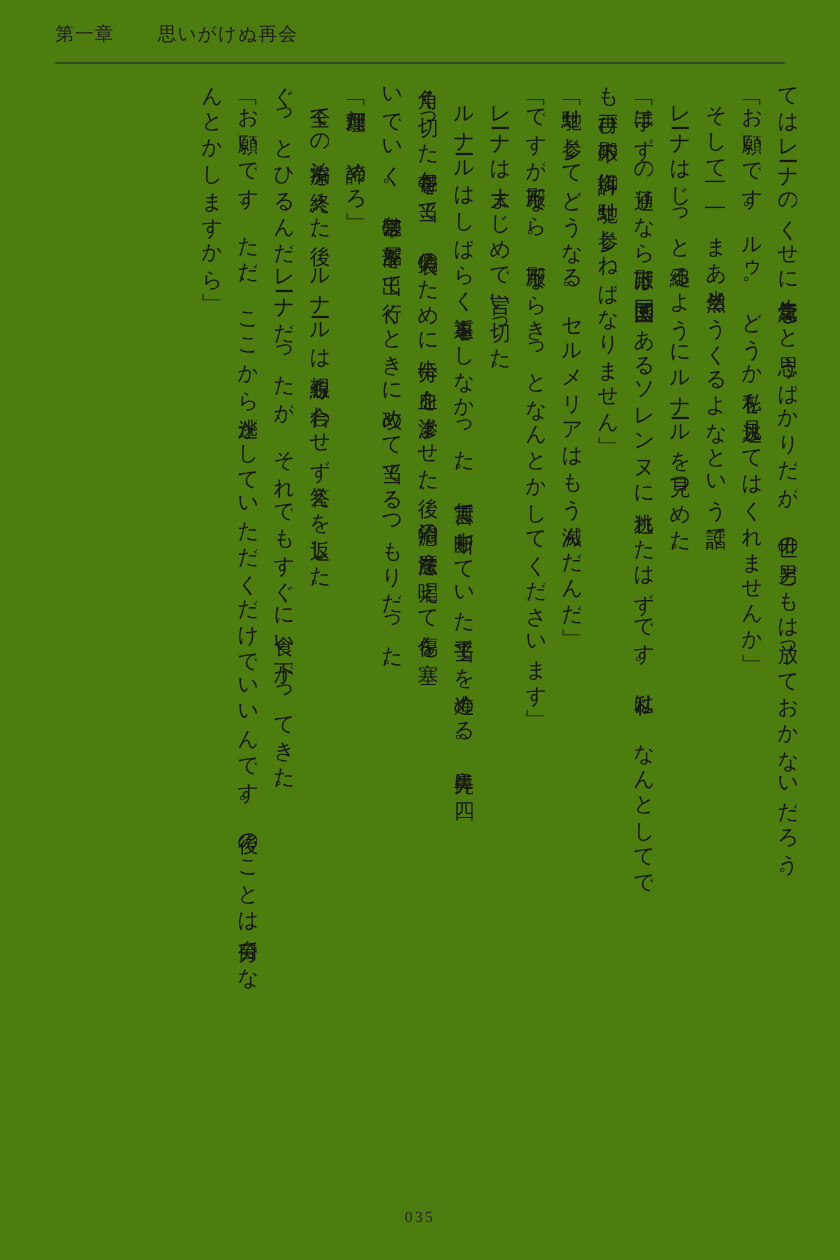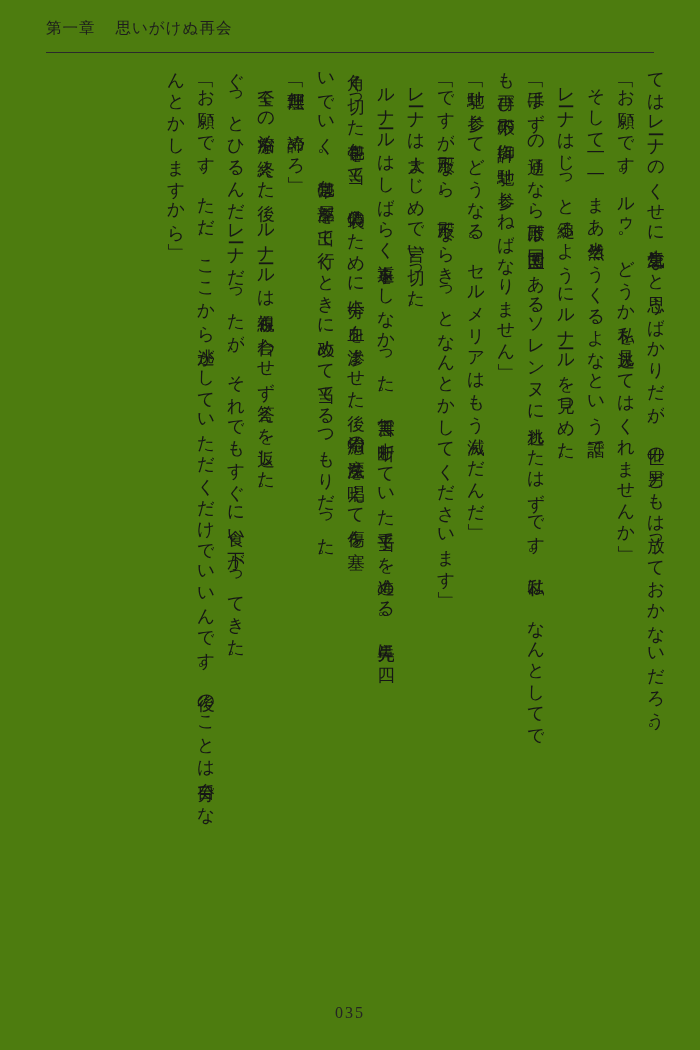--- a/index.html
+++ b/index.html
@@ -35,21 +35,21 @@
   .chapter-no {
     font-size: 15.5px;
     letter-spacing: 1px;
     color: #1d1d1d;
     white-space: nowrap;
   }
   .chapter-title {
     font-size: 15.5px;
     letter-spacing: 1px;
     color: #1d1d1d;
-    margin-left: 20px;
+    margin-left: 36px;
     white-space: nowrap;
   }
   .rule {
     position: absolute;
     top: 52px;
     left: 46px;
     right: 46px;
     height: 1px;
     background: #2a2a2a;
   }
@@ -83,21 +83,21 @@
   .vcol.indent {
     padding-top: 16px;
     box-sizing: border-box;
   }
   .page-number {
     position: absolute;
     bottom: 28px;
     left: 0;
     right: 0;
     text-align: center;
-    font-size: 16px;
+    font-size: 13px;
     letter-spacing: 2px;
     color: #242424;
     font-family: "Liberation Serif", serif;
   }
 </style>
 </head>
 <body>
 
 <div class="page">
 

